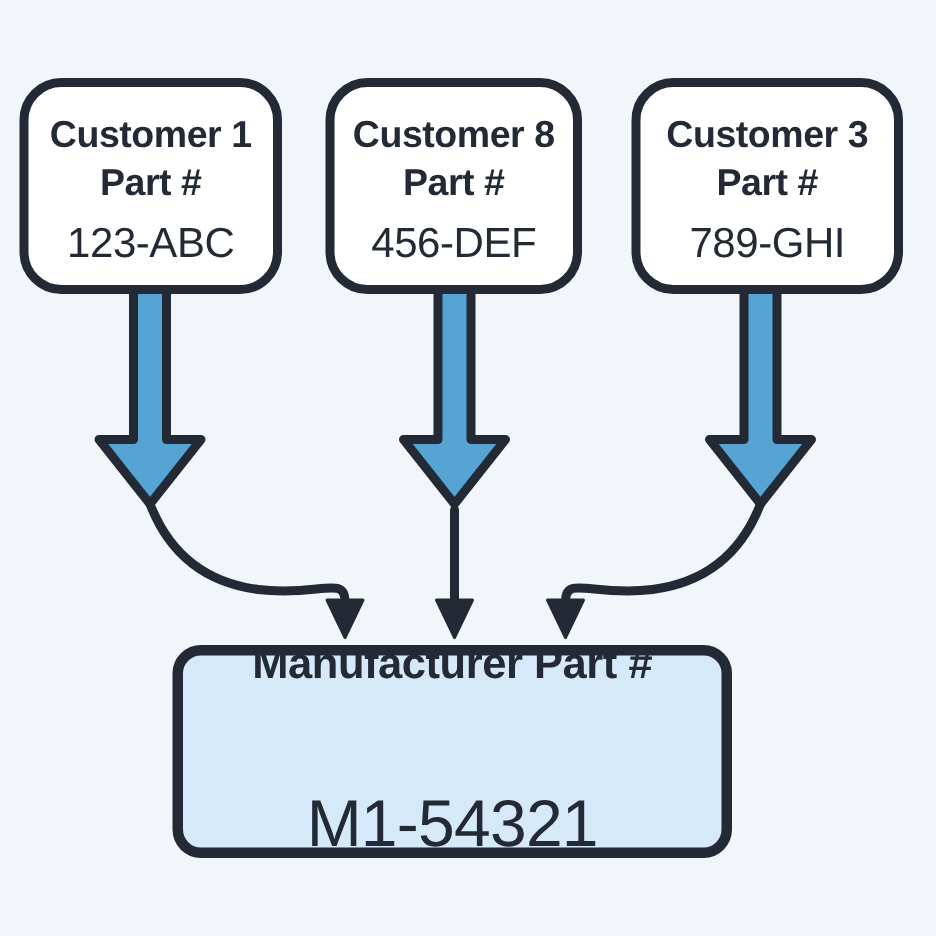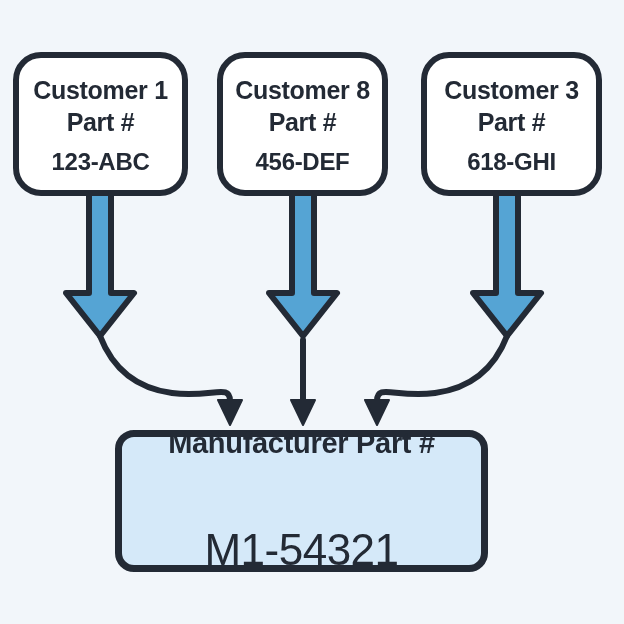--- a/index.html
+++ b/index.html
@@ -37,21 +37,21 @@
     padding-top:2px;
   }
   .cust-box.b1{left:13px;width:175px;}
   .cust-box.b2{left:217px;width:171px;}
   .cust-box.b3{left:421px;width:181px;}
   .cust-title{
     font-size:25px;font-weight:700;line-height:32px;
     letter-spacing:-0.3px;
   }
   .cust-part{
-    font-size:24px;font-weight:700;line-height:30px;
+    font-size:28px;font-weight:400;line-height:30px;
     margin-top:9px;letter-spacing:-0.3px;
   }
   .mfg-box{
     position:absolute;
     left:115px;top:430px;width:373px;height:142px;
     box-sizing:border-box;
     background:var(--mfg-fill);
     border:7px solid var(--ink);
     border-radius:19px;
     display:flex;flex-direction:column;
@@ -106,21 +106,21 @@
       <span>Part #</span>
     </div>
     <div class="cust-part">456-DEF</div>
   </div>
 
   <div class="cust-box b3">
     <div class="cust-title">
       <span>Customer 3</span><br>
       <span>Part #</span>
     </div>
-    <div class="cust-part">618-GHI</div>
+    <div class="cust-part">789-GHI</div>
   </div>
 
   <div class="mfg-box">
     <div class="mfg-label">Manufacturer Part #</div>
     <div class="mfg-part">M1-54321</div>
   </div>
 
 </div>
 
 </body></html>

